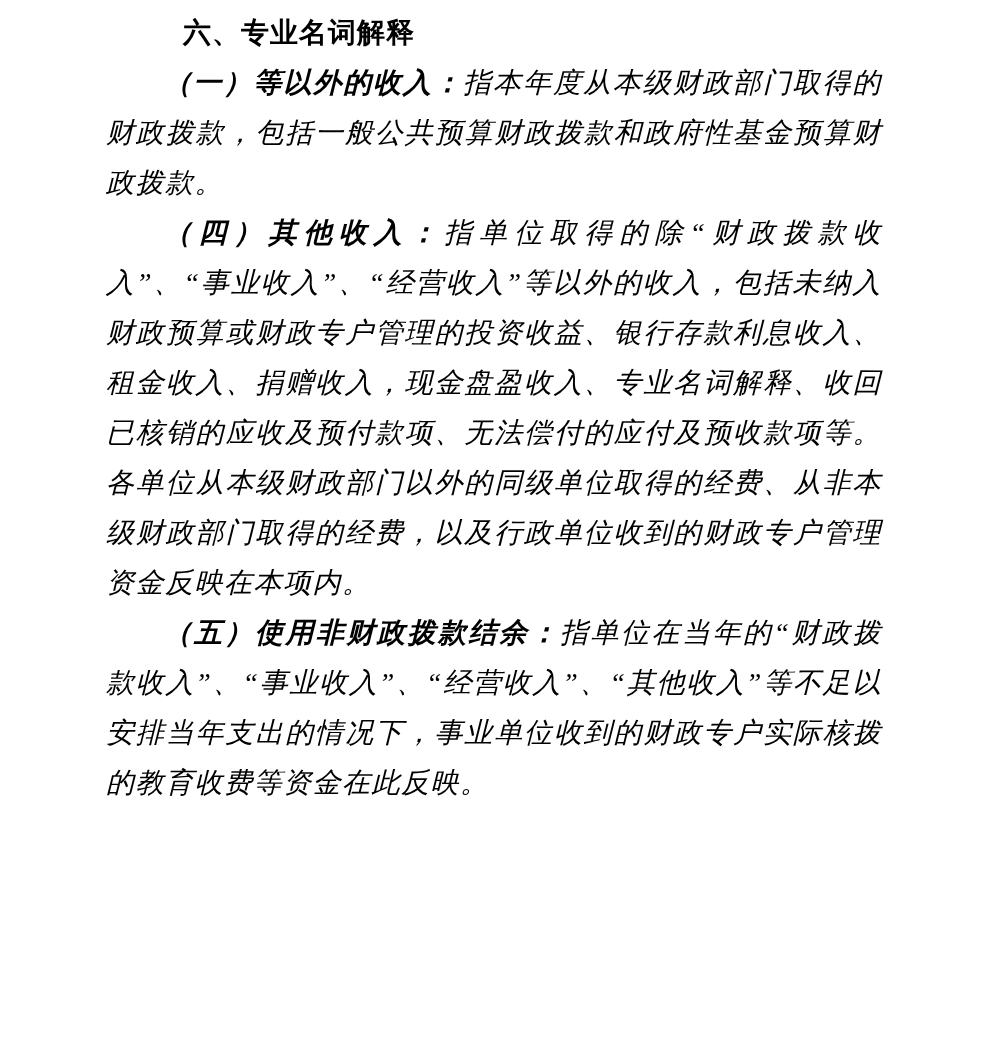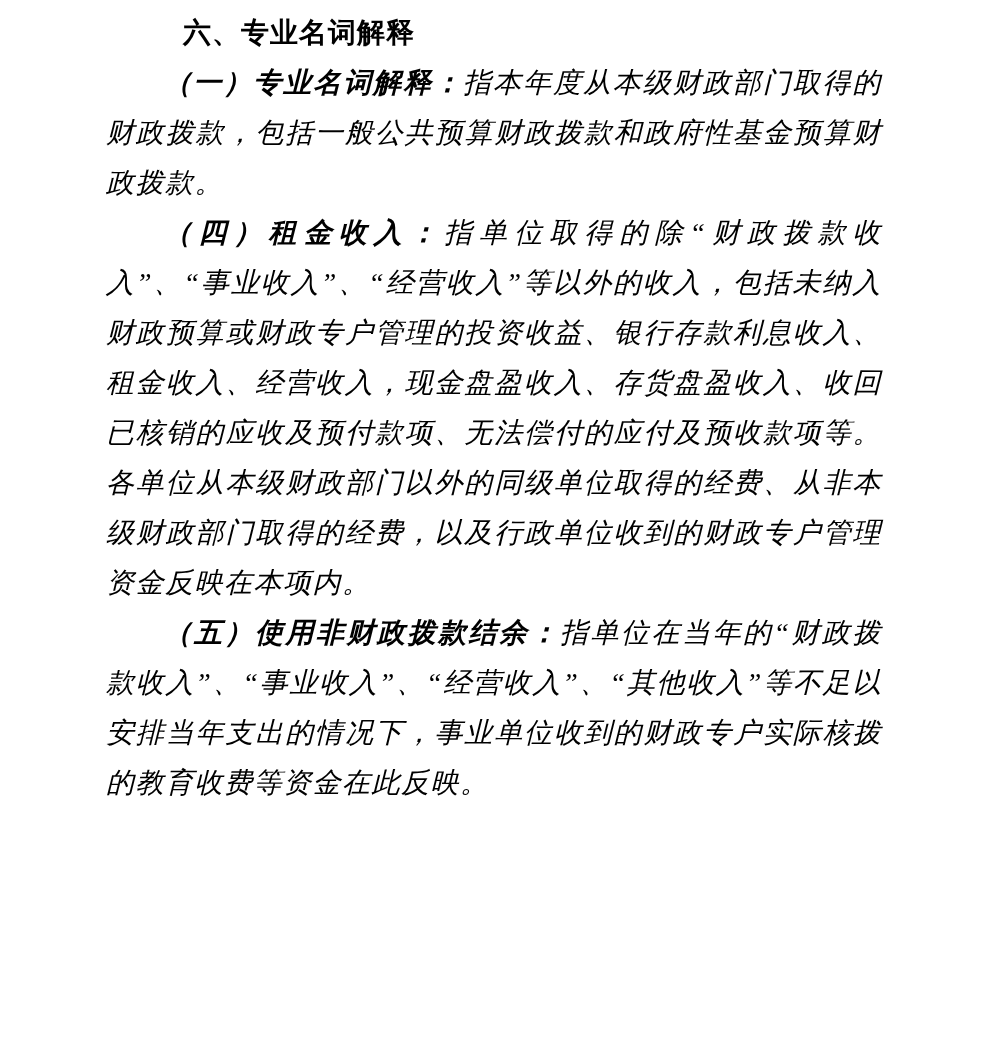--- a/index.html
+++ b/index.html
@@ -44,21 +44,21 @@
     font-weight: bold;
   }
 </style>
 </head>
 <body>
 
 <div class="page">
 
   <h1 class="heading">六、专业名词解释</h1>
 
-  <p class="para"><span class="lead">（一）专业名词解释：</span><span>指本年度从本级财政部门取得的财政拨款，包括一般公共预算财政拨款和政府性基金预算财政拨款。</span></p>
+  <p class="para"><span class="lead">（一）等以外的收入：</span><span>指本年度从本级财政部门取得的财政拨款，包括一般公共预算财政拨款和政府性基金预算财政拨款。</span></p>
 
 
 
-  <p class="para"><span class="lead">（四）租金收入：</span><span>指单位取得的除“财政拨款收入”、“事业收入”、“经营收入”等以外的收入，包括未纳入财政预算或财政专户管理的投资收益、银行存款利息收入、租金收入、经营收入，现金盘盈收入、存货盘盈收入、收回已核销的应收及预付款项、无法偿付的应付及预收款项等。各单位从本级财政部门以外的同级单位取得的经费、从非本级财政部门取得的经费，以及行政单位收到的财政专户管理资金反映在本项内。</span></p>
+  <p class="para"><span class="lead">（四）其他收入：</span><span>指单位取得的除“财政拨款收入”、“事业收入”、“经营收入”等以外的收入，包括未纳入财政预算或财政专户管理的投资收益、银行存款利息收入、租金收入、捐赠收入，现金盘盈收入、专业名词解释、收回已核销的应收及预付款项、无法偿付的应付及预收款项等。各单位从本级财政部门以外的同级单位取得的经费、从非本级财政部门取得的经费，以及行政单位收到的财政专户管理资金反映在本项内。</span></p>
 
   <p class="para"><span class="lead">（五）使用非财政拨款结余：</span><span>指单位在当年的“财政拨款收入”、“事业收入”、“经营收入”、“其他收入”等不足以安排当年支出的情况下，事业单位收到的财政专户实际核拨的教育收费等资金在此反映。</span></p>
 
 </div>
 
 </body></html>

